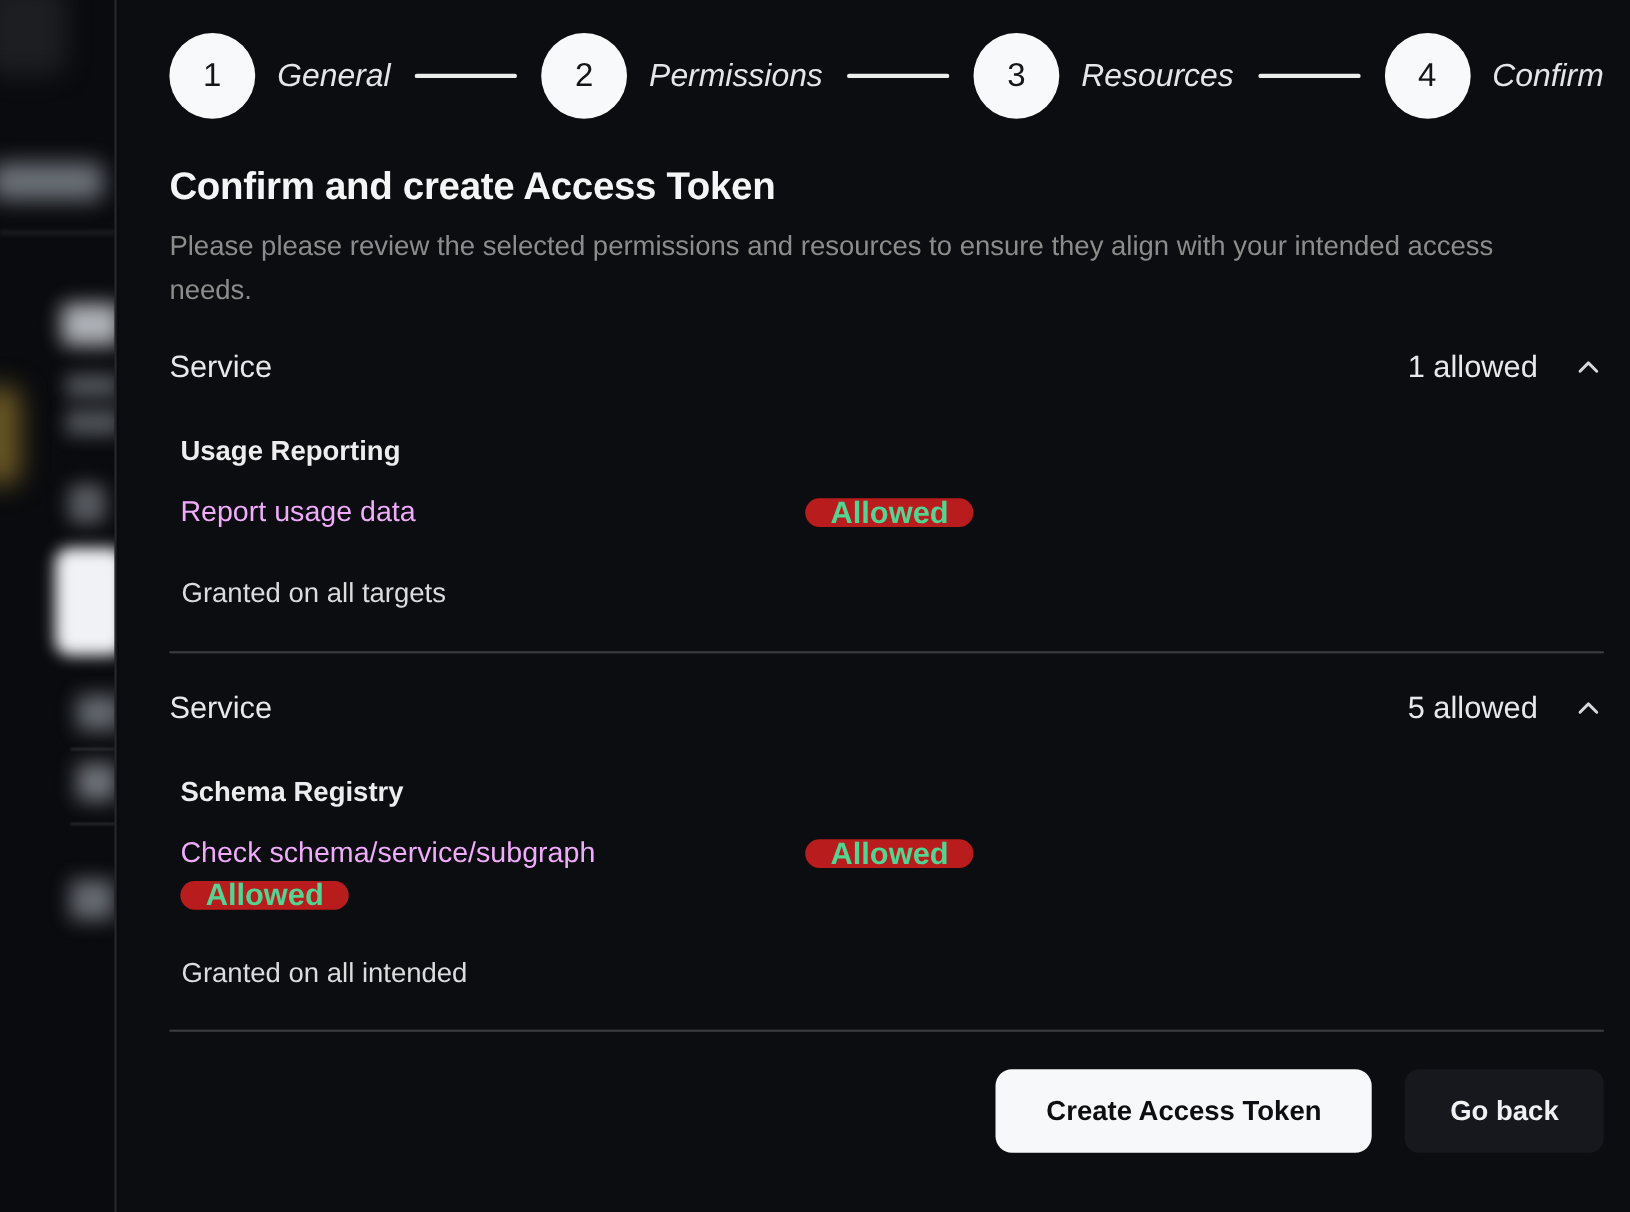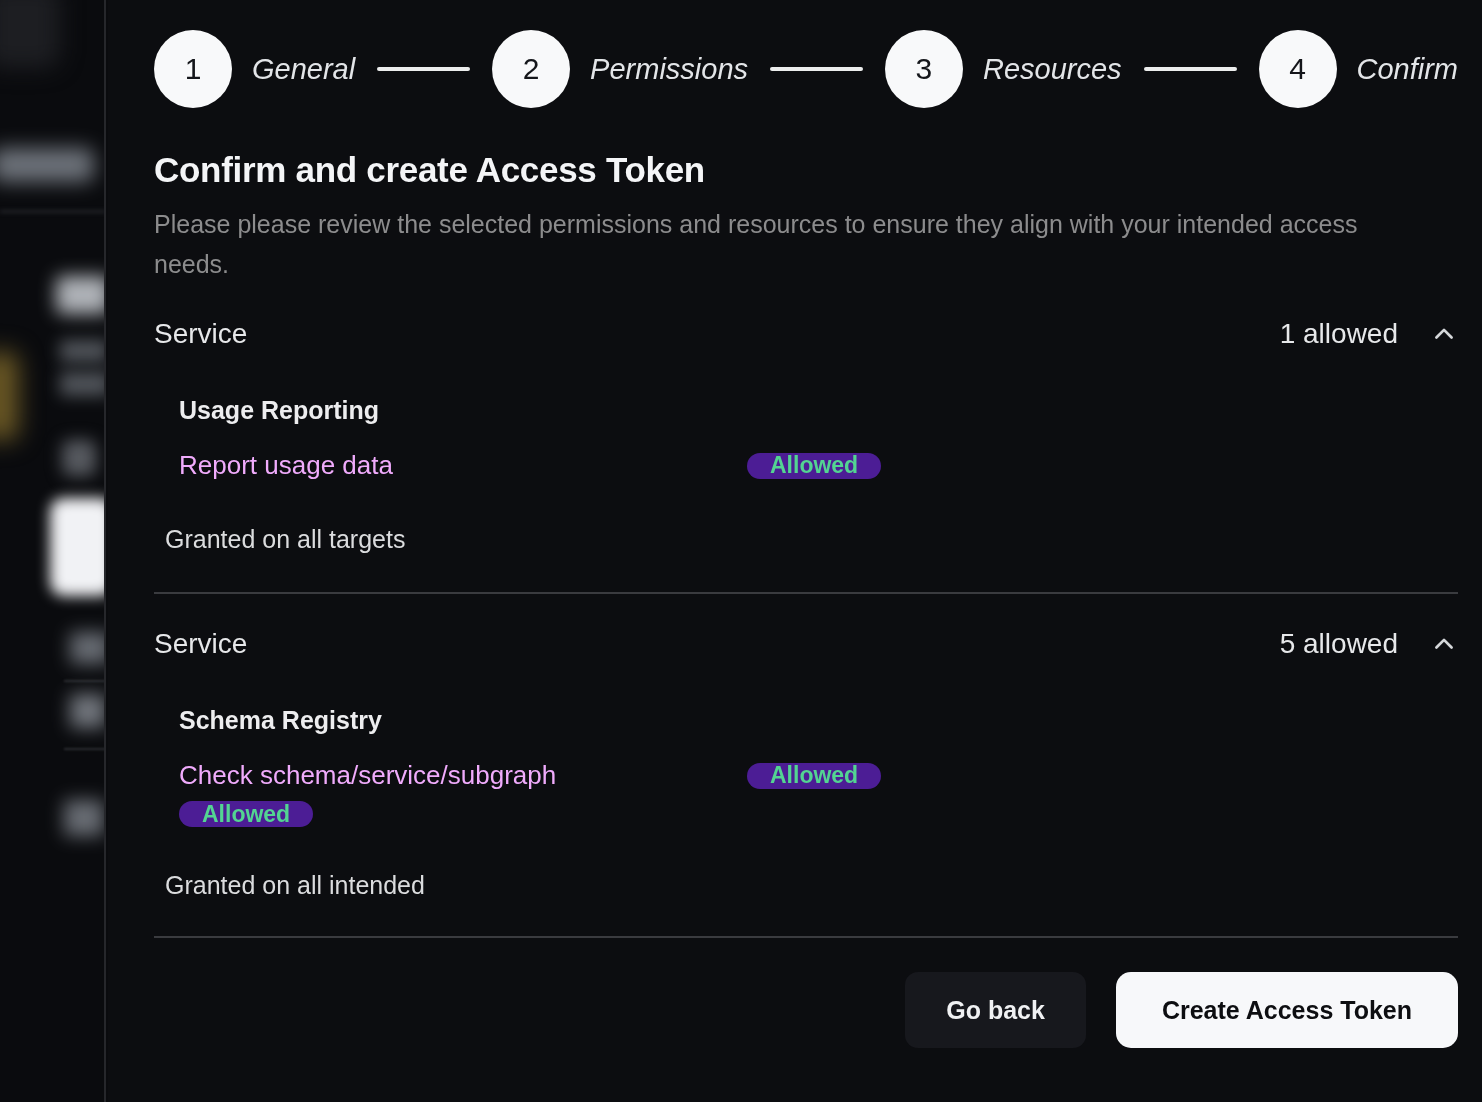--- a/index.html
+++ b/index.html
@@ -60,29 +60,29 @@
   
   .section-header {
     display:flex; align-items:center; justify-content:space-between;
     margin-top:34px;
   }
   .section-title { font-size:28px; font-weight:500; color:#e7e8ea; }
   .section-toggle { display:flex; align-items:center; gap:32px; cursor:pointer; }
   .allowed-count { font-size:28px; font-weight:500; color:#e7e8ea; }
   .chevron-up { width:28px; height:28px; display:block; }
 
-  .perm-group { margin-left:25px; }
+  .perm-group { margin-left:10px; }
   .group-name { margin-top:46px; font-size:25px; font-weight:700; color:#ededef; }
   .perm-row { display:flex; align-items:center; margin-top:25px; }
   .perm-row + .perm-row { margin-top:10px; }
   .perm-label { font-size:26px; color:#f0abfc; flex:0 0 568px; }
   .badge {
     display:inline-flex; align-items:center; justify-content:center;
-    background:#4c1d95; color:#53d492;
-    font-size:23px; font-weight:700;
+    background:#b91c1c; color:#53d492;
+    font-size:28px; font-weight:700;
     height:26px; padding:0 23px; border-radius:999px;
   }
   .granted-note { margin-top:44px; margin-left:11px; font-size:25px; color:#dbdcde; }
 
   .divider { border:none; border-top:2px solid #3a3b3f; margin-top:38px; }
   .divider-2 { margin-top:36px; }
 
   
   .footer { display:flex; justify-content:flex-end; align-items:center; gap:30px; margin-top:34px; }
   .btn {
@@ -179,17 +179,17 @@
     </div>
     <div class="perm-row">
       <span class="badge">Allowed</span>
     </div>
   </div>
   <div class="granted-note">Granted on all intended</div>
 
   <hr class="divider divider-2">
 
   <div class="footer">
+    <button class="btn btn-primary">Create Access Token</button>
     <button class="btn btn-secondary">Go back</button>
-    <button class="btn btn-primary">Create Access Token</button>
   </div>
 
 </div>
 
 </body></html>

